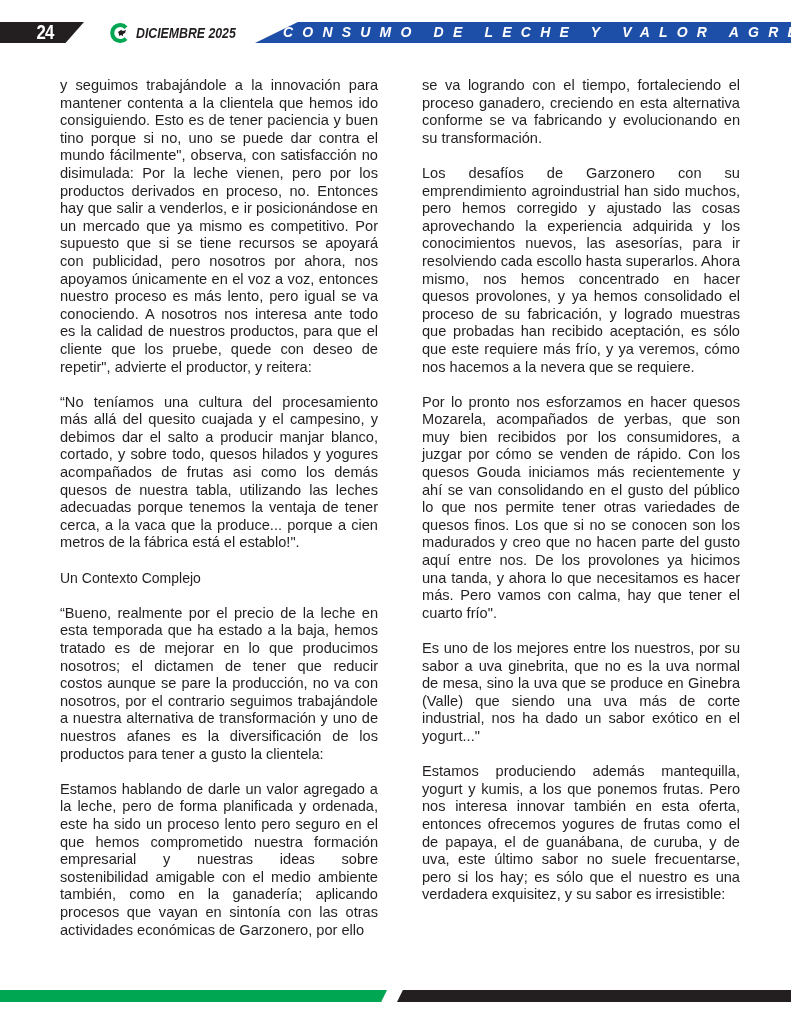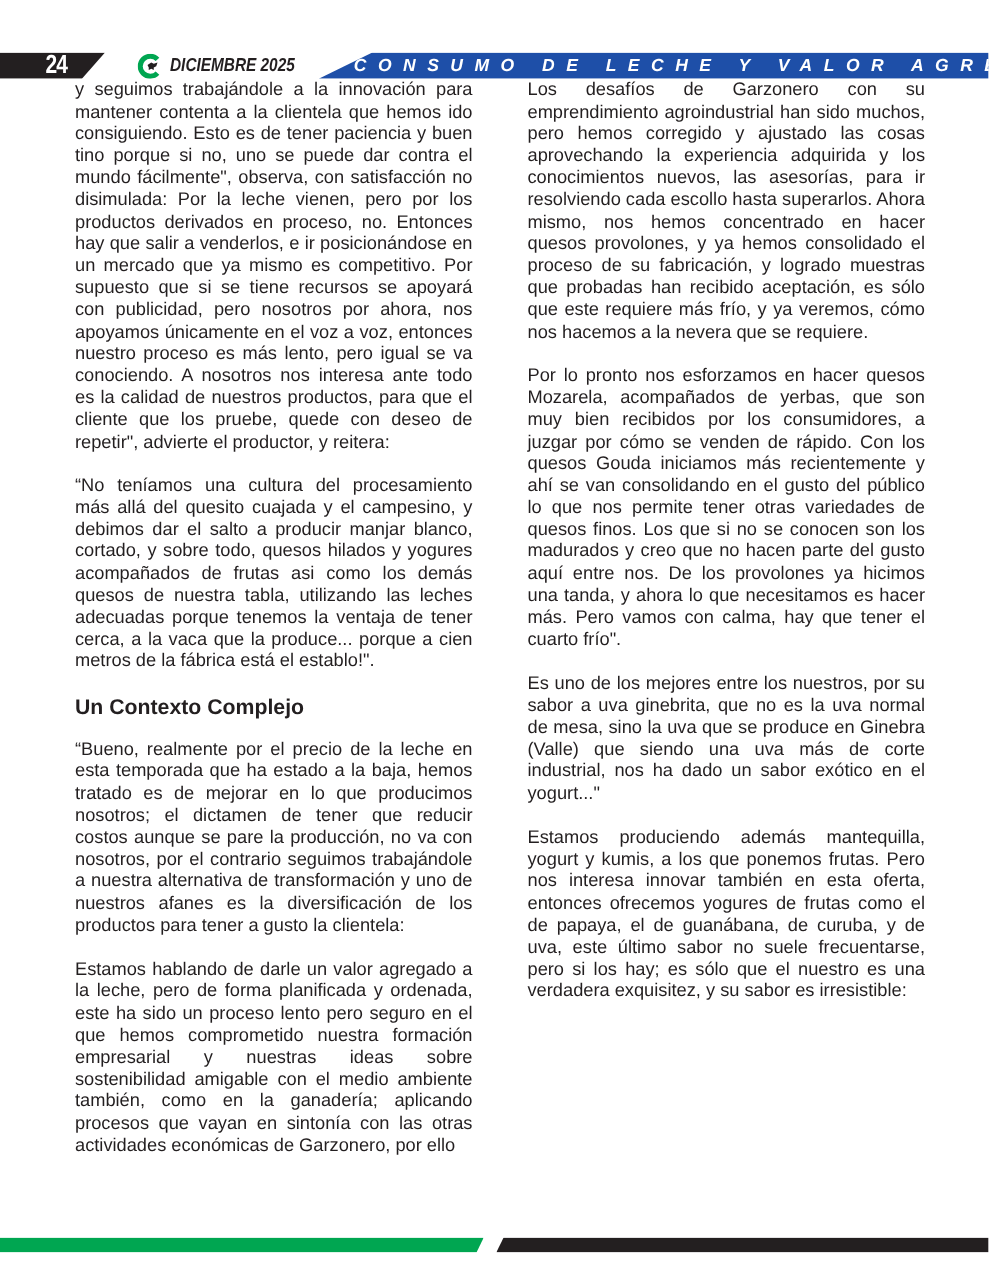--- a/index.html
+++ b/index.html
@@ -1,30 +1,30 @@
 <!DOCTYPE html>
 <html><head>
 <meta charset="utf-8">
 <style>
   html, body { margin: 0; padding: 0; background: #ffffff; }
   body { width: 791px; height: 1024px; position: relative; overflow: hidden; font-family: "Liberation Sans", sans-serif; color: #231f20; }
 
-  .header { position: absolute; top: 0; left: 0; width: 791px; height: 60px; margin-top: 20px; }
+  .header { position: absolute; top: 0; left: 0; width: 791px; height: 60px; }
   .page-tab { position: absolute; top: 22px; left: 0; width: 84px; height: 21px; background: #231f20; clip-path: polygon(0 0, 100% 0, 78% 100%, 0 100%); }
   .page-num { position: absolute; top: 20px; left: 30px; width: 30px; text-align: center; color: #ffffff; font-family: "Liberation Sans", sans-serif; font-weight: bold; font-size: 21px; transform: scaleX(0.8); letter-spacing: -1px; line-height: 24px; }
   .logo { position: absolute; top: 23px; left: 110px; width: 20px; height: 20px; }
   .issue-date { position: absolute; top: 23px; left: 136px; font-family: "Liberation Sans", sans-serif; font-weight: bold; font-style: italic; font-size: 15px; color: #231f20; transform: scaleX(0.82); transform-origin: left center; line-height: 20px; white-space: nowrap; }
   .section-band { position: absolute; top: 22px; left: 255px; width: 536px; height: 21px; background: #1e4fa8; clip-path: polygon(8% 0, 100% 0, 100% 100%, 0 100%); }
   .section-title { position: absolute; top: 22px; left: 283px; width: 508px; height: 21px; line-height: 21px; color: #ffffff; font-weight: bold; font-style: italic; font-size: 14px; letter-spacing: 9.2px; white-space: nowrap; }
 
-  .col { position: absolute; top: 64px; width: 318px; font-size: 14.6px; line-height: 17.6px; text-align: justify; }
+  .col { position: absolute; top: 77px; width: 318px; font-size: 14.6px; line-height: 17.6px; text-align: justify; }
   .col.left { left: 60px; }
   .col.right { left: 422px; }
   .col p { margin: 0 0 17.6px 0; }
-  .col h3 { margin: 0 0 17.6px 0; font-size: 17px; font-weight: bold; line-height: 17.6px; }
+  .col h3 { margin: 0 0 17.6px 0; font-size: 14px; font-weight: normal; line-height: 17.6px; }
 
   .footer-green { position: absolute; top: 990px; left: 0; width: 387px; height: 12px; background: #00a651; clip-path: polygon(0 0, 100% 0, 98.5% 100%, 0 100%); }
   .footer-black { position: absolute; top: 990px; left: 397px; width: 394px; height: 12px; background: #231f20; clip-path: polygon(1.5% 0, 100% 0, 100% 100%, 0 100%); }
 </style>
 </head>
 <body>
 
 <div class="header">
   <div class="page-tab"></div>
   <div class="page-num">24</div>
@@ -39,20 +39,21 @@
 
 <div class="col left">
   <p>y seguimos trabajándole a la innovación para mantener contenta a la clientela que hemos ido consiguiendo. Esto es de tener paciencia y buen tino porque si no, uno se puede dar contra el mundo fácilmente", observa, con satisfacción no disimulada: Por la leche vienen, pero por los productos derivados en proceso, no. Entonces hay que salir a venderlos, e ir posicionándose en un mercado que ya mismo es competitivo. Por supuesto que si se tiene recursos se apoyará con publicidad, pero nosotros por ahora, nos apoyamos únicamente en el voz a voz, entonces nuestro proceso es más lento, pero igual se va conociendo. A nosotros nos interesa ante todo es la calidad de nuestros productos, para que el cliente que los pruebe, quede con deseo de repetir", advierte el productor, y reitera:</p>
   <p>“No teníamos una cultura del procesamiento más allá del quesito cuajada y el campesino, y debimos dar el salto a producir manjar blanco, cortado, y sobre todo, quesos hilados y yogures acompañados de frutas asi como los demás quesos de nuestra tabla, utilizando las leches adecuadas porque tenemos la ventaja de tener cerca, a la vaca que la produce... porque a cien metros de la fábrica está el establo!".</p>
   <h3>Un Contexto Complejo</h3>
   <p>“Bueno, realmente por el precio de la leche en esta temporada que ha estado a la baja, hemos tratado es de mejorar en lo que producimos nosotros; el dictamen de tener que reducir costos aunque se pare la producción, no va con nosotros, por el contrario seguimos trabajándole a nuestra alternativa de transformación y uno de nuestros afanes es la diversificación de los productos para tener a gusto la clientela:</p>
   <p>Estamos hablando de darle un valor agregado a la leche, pero de forma planificada y ordenada, este ha sido un proceso lento pero seguro en el que hemos comprometido nuestra formación empresarial y nuestras ideas sobre sostenibilidad amigable con el medio ambiente también, como en la ganadería; aplicando procesos que vayan en sintonía con las otras actividades económicas de Garzonero, por ello</p>
 </div>
 
 <div class="col right">
+  <p>se va logrando con el tiempo, fortaleciendo el proceso ganadero, creciendo en esta alternativa conforme se va fabricando y evolucionando en su transformación.</p>
   <p>Los desafíos de Garzonero con su emprendimiento agroindustrial han sido muchos, pero hemos corregido y ajustado las cosas aprovechando la experiencia adquirida y los conocimientos nuevos, las asesorías, para ir resolviendo cada escollo hasta superarlos. Ahora mismo, nos hemos concentrado en hacer quesos provolones, y ya hemos consolidado el proceso de su fabricación, y logrado muestras que probadas han recibido aceptación, es sólo que este requiere más frío, y ya veremos, cómo nos hacemos a la nevera que se requiere.</p>
   <p>Por lo pronto nos esforzamos en hacer quesos Mozarela, acompañados de yerbas, que son muy bien recibidos por los consumidores, a juzgar por cómo se venden de rápido. Con los quesos Gouda iniciamos más recientemente y ahí se van consolidando en el gusto del público lo que nos permite tener otras variedades de quesos finos. Los que si no se conocen son los madurados y creo que no hacen parte del gusto aquí entre nos. De los provolones ya hicimos una tanda, y ahora lo que necesitamos es hacer más. Pero vamos con calma, hay que tener el cuarto frío".</p>
   <p>Es uno de los mejores entre los nuestros, por su sabor a uva ginebrita, que no es la uva normal de mesa, sino la uva que se produce en Ginebra (Valle) que siendo una uva más de corte industrial, nos ha dado un sabor exótico en el yogurt..."</p>
   <p>Estamos produciendo además mantequilla, yogurt y kumis, a los que ponemos frutas. Pero nos interesa innovar también en esta oferta, entonces ofrecemos yogures de frutas como el de papaya, el de guanábana, de curuba,  y de uva, este último sabor no suele frecuentarse, pero si los hay; es sólo que el nuestro es una verdadera exquisitez, y su sabor es irresistible:</p>
 </div>
 
 <div class="footer-green"></div>
 <div class="footer-black"></div>
 
 </body></html>

